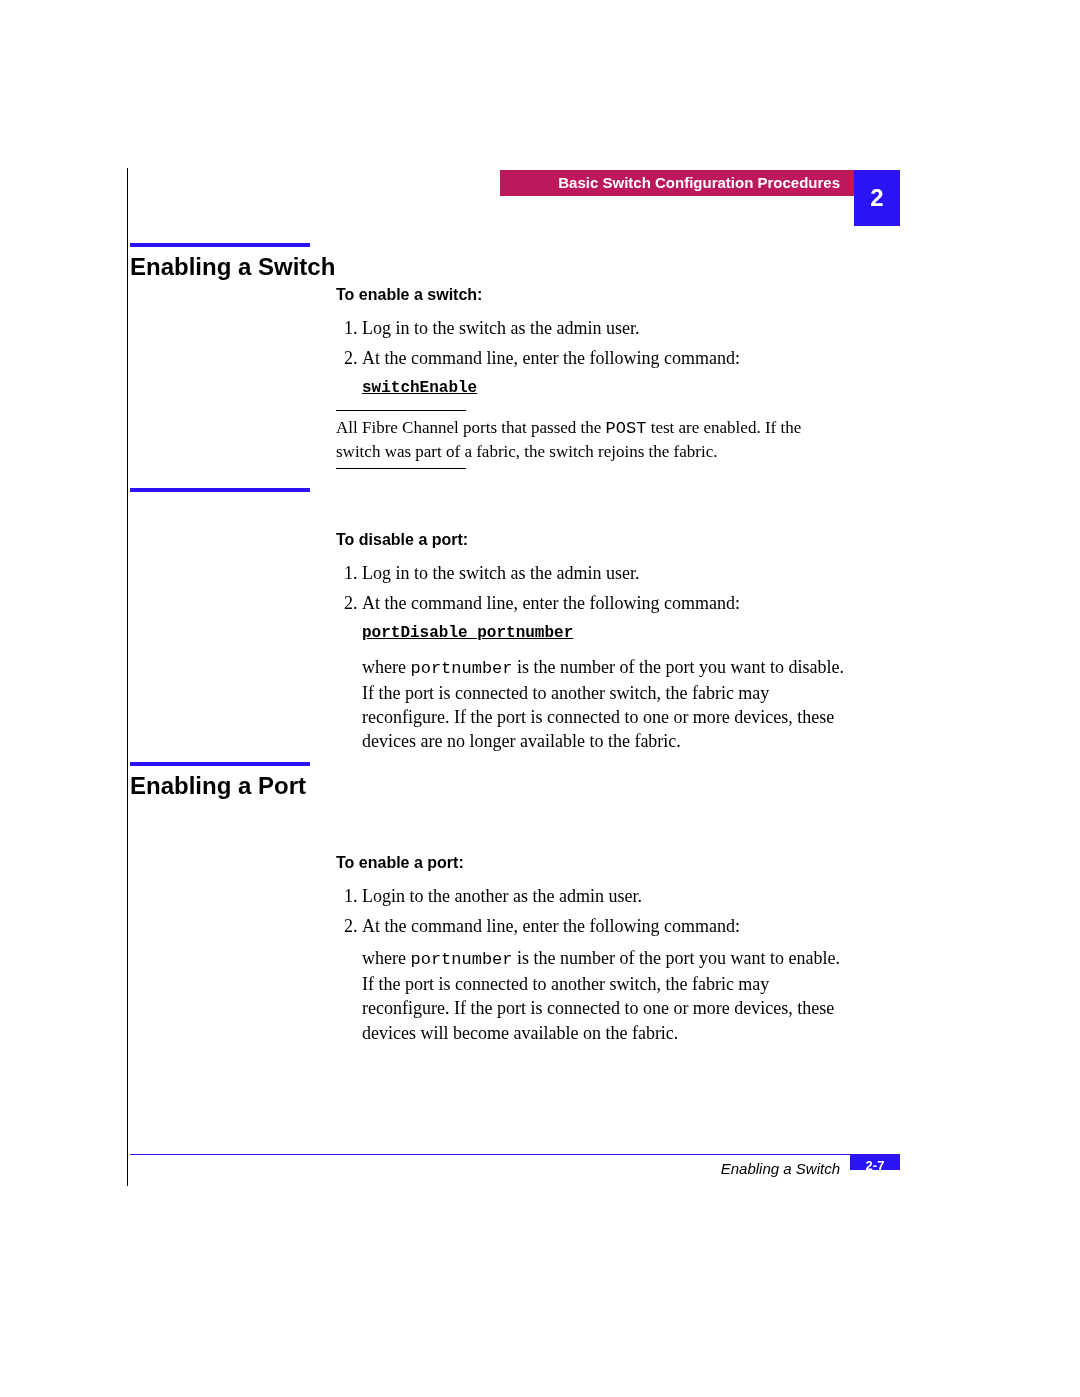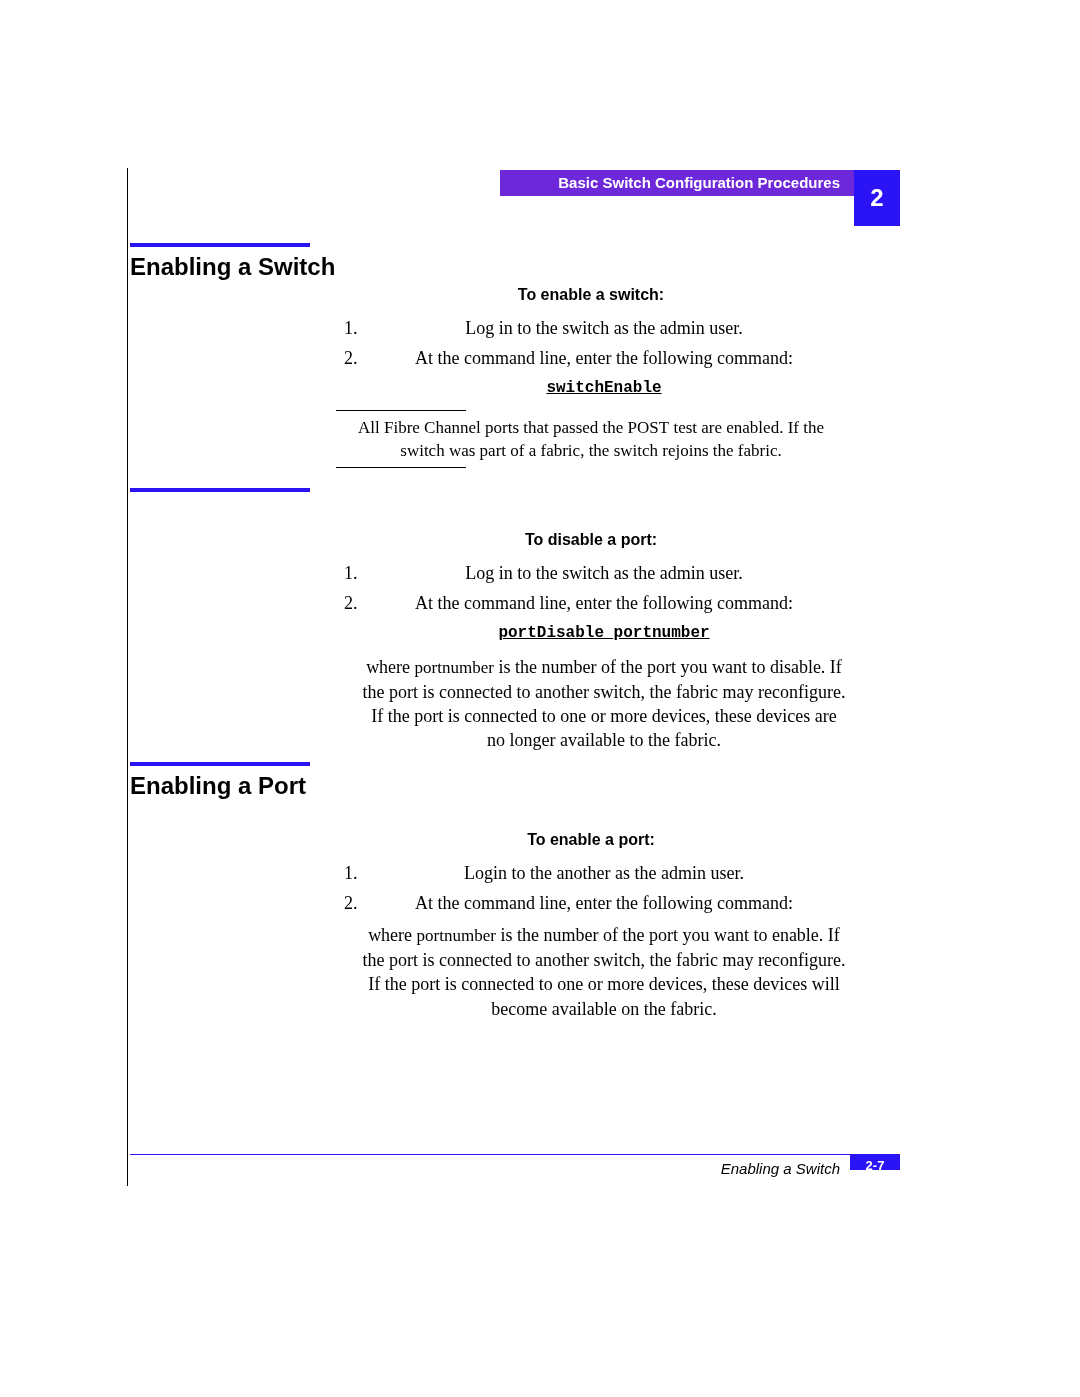--- a/index.html
+++ b/index.html
@@ -27,21 +27,21 @@
     border-left: 1px solid #000;
     height: 1018px;
   }
   
   .runhead {
     position: absolute;
     top: 170px;
     left: 500px;
     right: 226px;
     height: 26px;
-    background: #6d28d9;
+    background: #be185d;
     color: #fff;
     font-family: "Century Gothic", "Avant Garde", Futura, Arial, sans-serif;
     font-weight: bold;
     font-size: 15px;
     line-height: 26px;
     padding-right: 14px;
     text-align: right;
     box-sizing: border-box;
   }
   
@@ -76,21 +76,20 @@
     font-size: 24px;
     color: #000;
   }
   
   .body {
     position: absolute;
     left: 336px;
     width: 510px;
     font-size: 18px;
     line-height: 1.35;
-    text-align: center;
   }
   .subhead {
     font-family: "Century Gothic", "Avant Garde", Futura, Arial, sans-serif;
     font-weight: bold;
     font-size: 16px;
     margin-bottom: 10px;
   }
   ol.steps {
     margin: 0 0 8px 0;
     padding-left: 26px;
@@ -103,21 +102,21 @@
     font-weight: bold;
     font-size: 16px;
     margin: 4px 0 10px 26px;
     text-decoration: underline;
   }
   .noterule { border-top: 1px solid #000; width: 130px; margin: 4px 0 6px 0; }
   .note {
     font-size: 17px;
     line-height: 1.35;
   }
-  .mono { font-family: Liberation Serif, serif; font-size: 17px; }
+  .mono { font-family: Liberation Mono, monospace; font-size: 17px; }
   .para { margin: 8px 0 0 26px; font-size: 18px; line-height: 1.35; }
   
   .footer {
     position: absolute;
     top: 1154px;
     left: 130px;
     right: 180px;
     height: 30px;
   }
   .footer .footrule {
@@ -189,21 +188,21 @@
     <div class="cmd">portDisable portnumber</div>
     <div class="para">
       <span>where </span><span class="mono">portnumber</span><span> is the number of the port you want to disable. If the port is connected to another switch, the fabric may reconfigure. If the port is connected to one or more devices, these devices are no longer available to the fabric.</span>
     </div>
   </div>
 
   <div class="secwrap" style="top:762px;">
     <div class="secrule"></div>
     <div class="sectitle">Enabling a Port</div>
   </div>
-  <div class="body" style="top:829px;">
+  <div class="body" style="top:852px;">
     <div class="subhead">To enable a port:</div>
     <ol class="steps">
       <li>Login to the another as the admin user.</li>
       <li>At the command line, enter the following command:</li>
     </ol>
     <div class="para">
       <span>where </span><span class="mono">portnumber</span><span> is the number of the port you want to enable. If the port is connected to another switch, the fabric may reconfigure. If the port is connected to one or more devices, these devices will become available on the fabric.</span>
     </div>
   </div>
 

